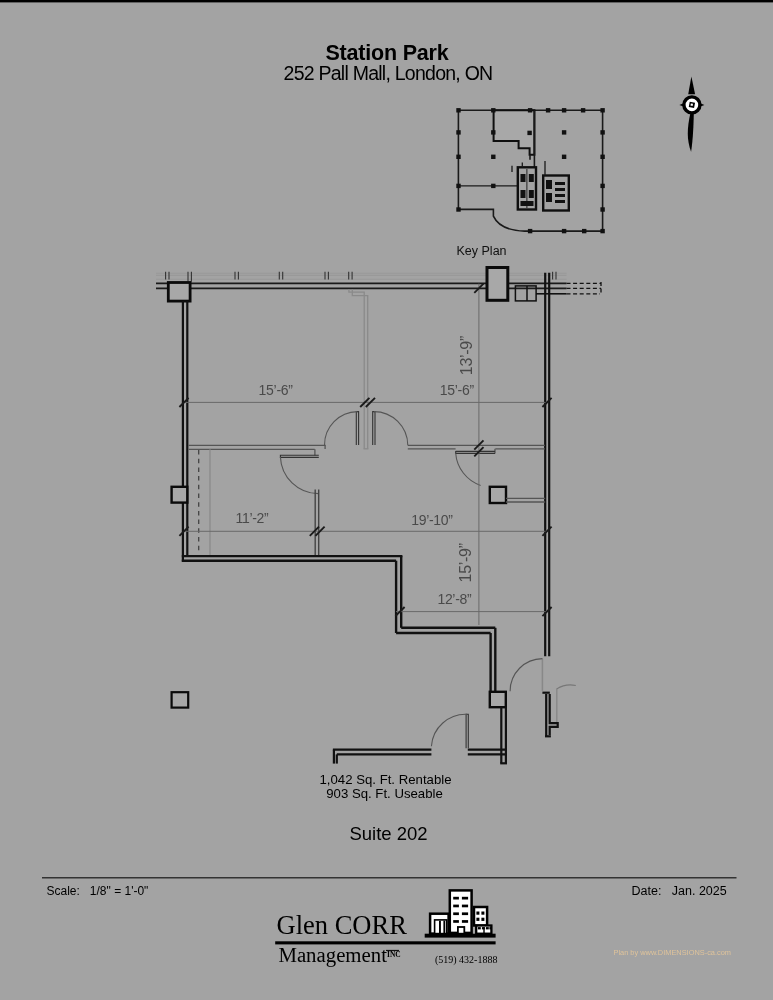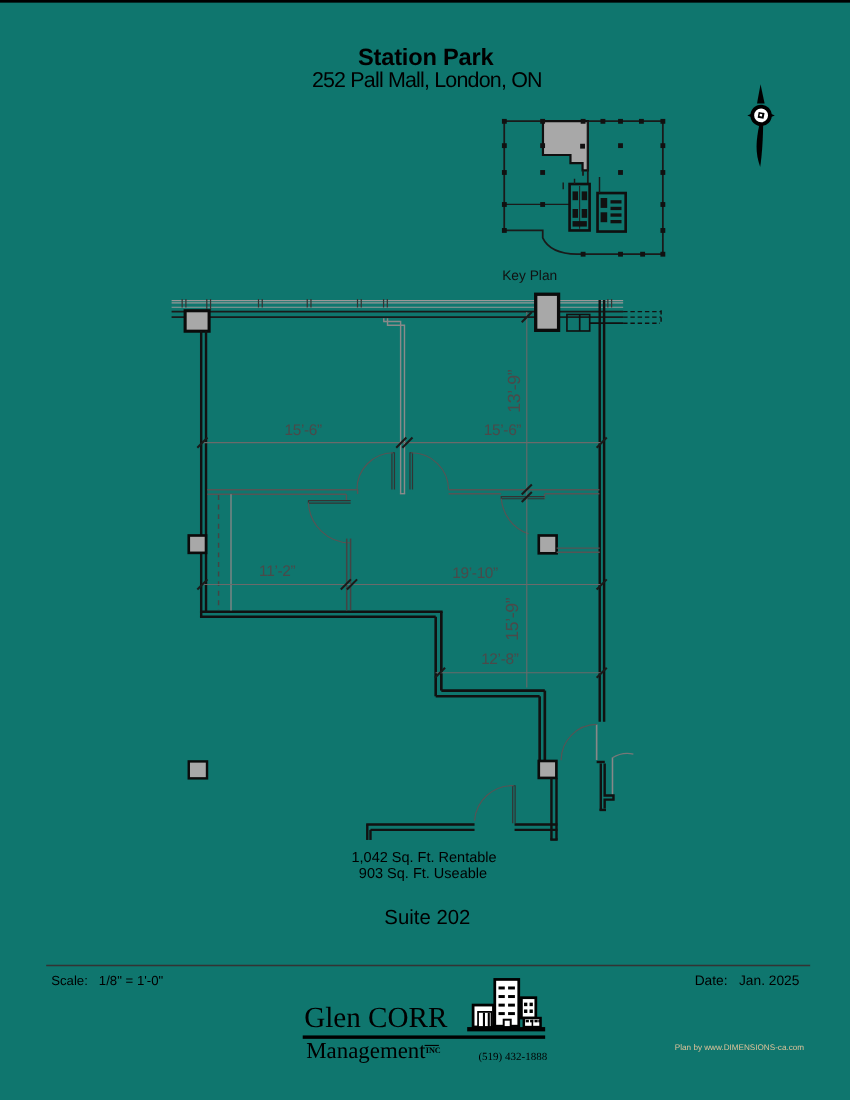--- a/index.html
+++ b/index.html
@@ -1,16 +1,16 @@
 <!DOCTYPE html>
 <html><head>
 <meta charset="utf-8">
 <style>
 html,body{margin:0;padding:0;background:#fff;}
-.page{position:relative;width:773px;height:1000px;background:#0f766e;overflow:hidden;
+.page{position:relative;width:773px;height:1000px;background:#a3a3a3;overflow:hidden;
   font-family:"Liberation Sans",sans-serif;}
 svg text{font-family:"Liberation Sans",sans-serif;}
 svg .serif{font-family:"Liberation Serif",serif;}
 </style>
 </head>
 <body>
 <div class="page">
 <svg width="773" height="1000" viewBox="0 0 773 1000">
 
 <rect x="0" y="0" width="773" height="2.4" fill="#000"></rect>

